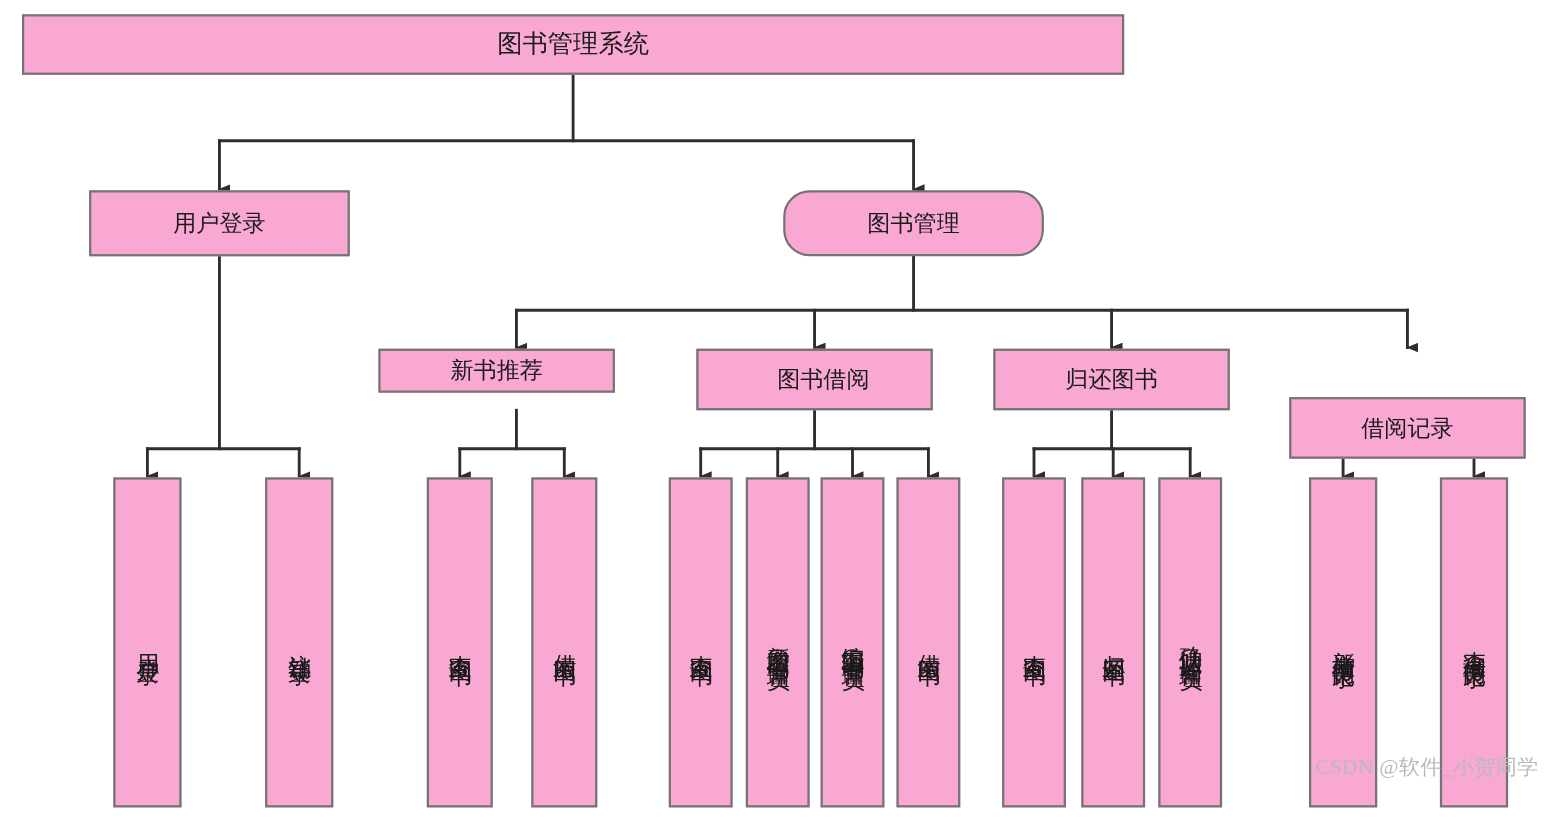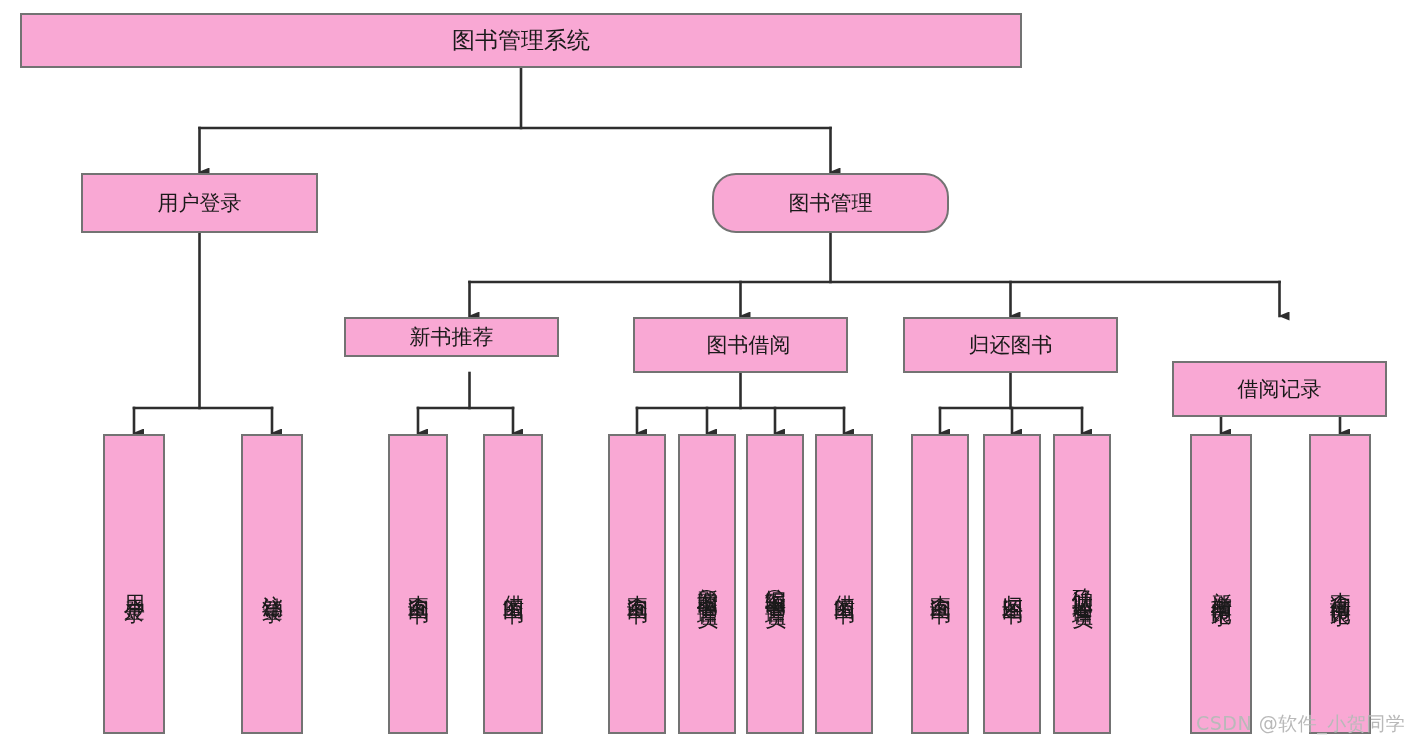--- a/index.html
+++ b/index.html
@@ -183,15 +183,15 @@
         <span class="node-label">确认归还（管理员）</span>
       </div>
       <div class="node vertical" style="left: 1190px; top: 434px; width: 62px; height: 300px;">
         <span class="node-label">新增借阅记录</span>
       </div>
       <div class="node vertical" style="left: 1309px; top: 434px; width: 62px; height: 300px;">
         <span class="node-label">查询借阅记录</span>
       </div>
     </div>
 
-  <div class="watermark" style="left: 1196px; top: 711px;">CSDN @软件_小贺同学</div>
+  <div class="watermark" style="left: 1196px; top: 685px; font-family: Liberation Serif, serif;">CSDN @软件_小贺同学</div>
 
 </div>
 
 </body></html>

